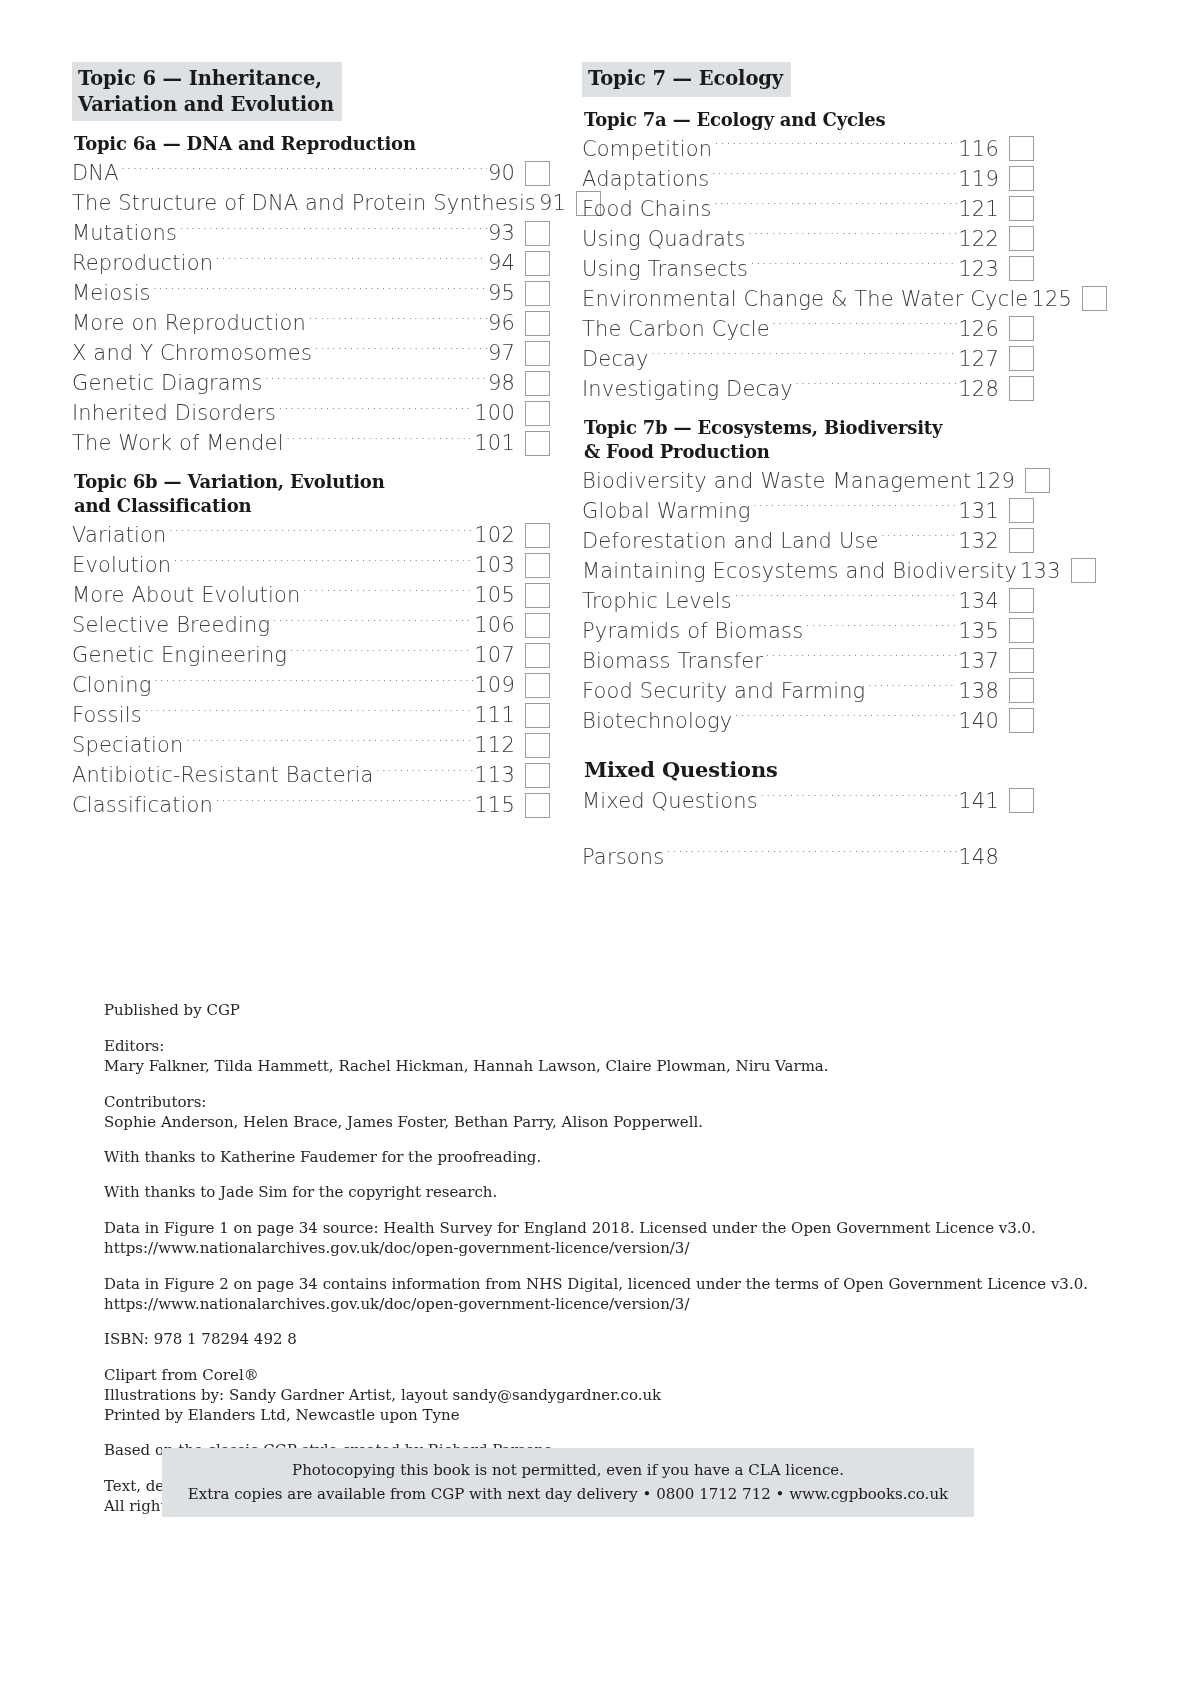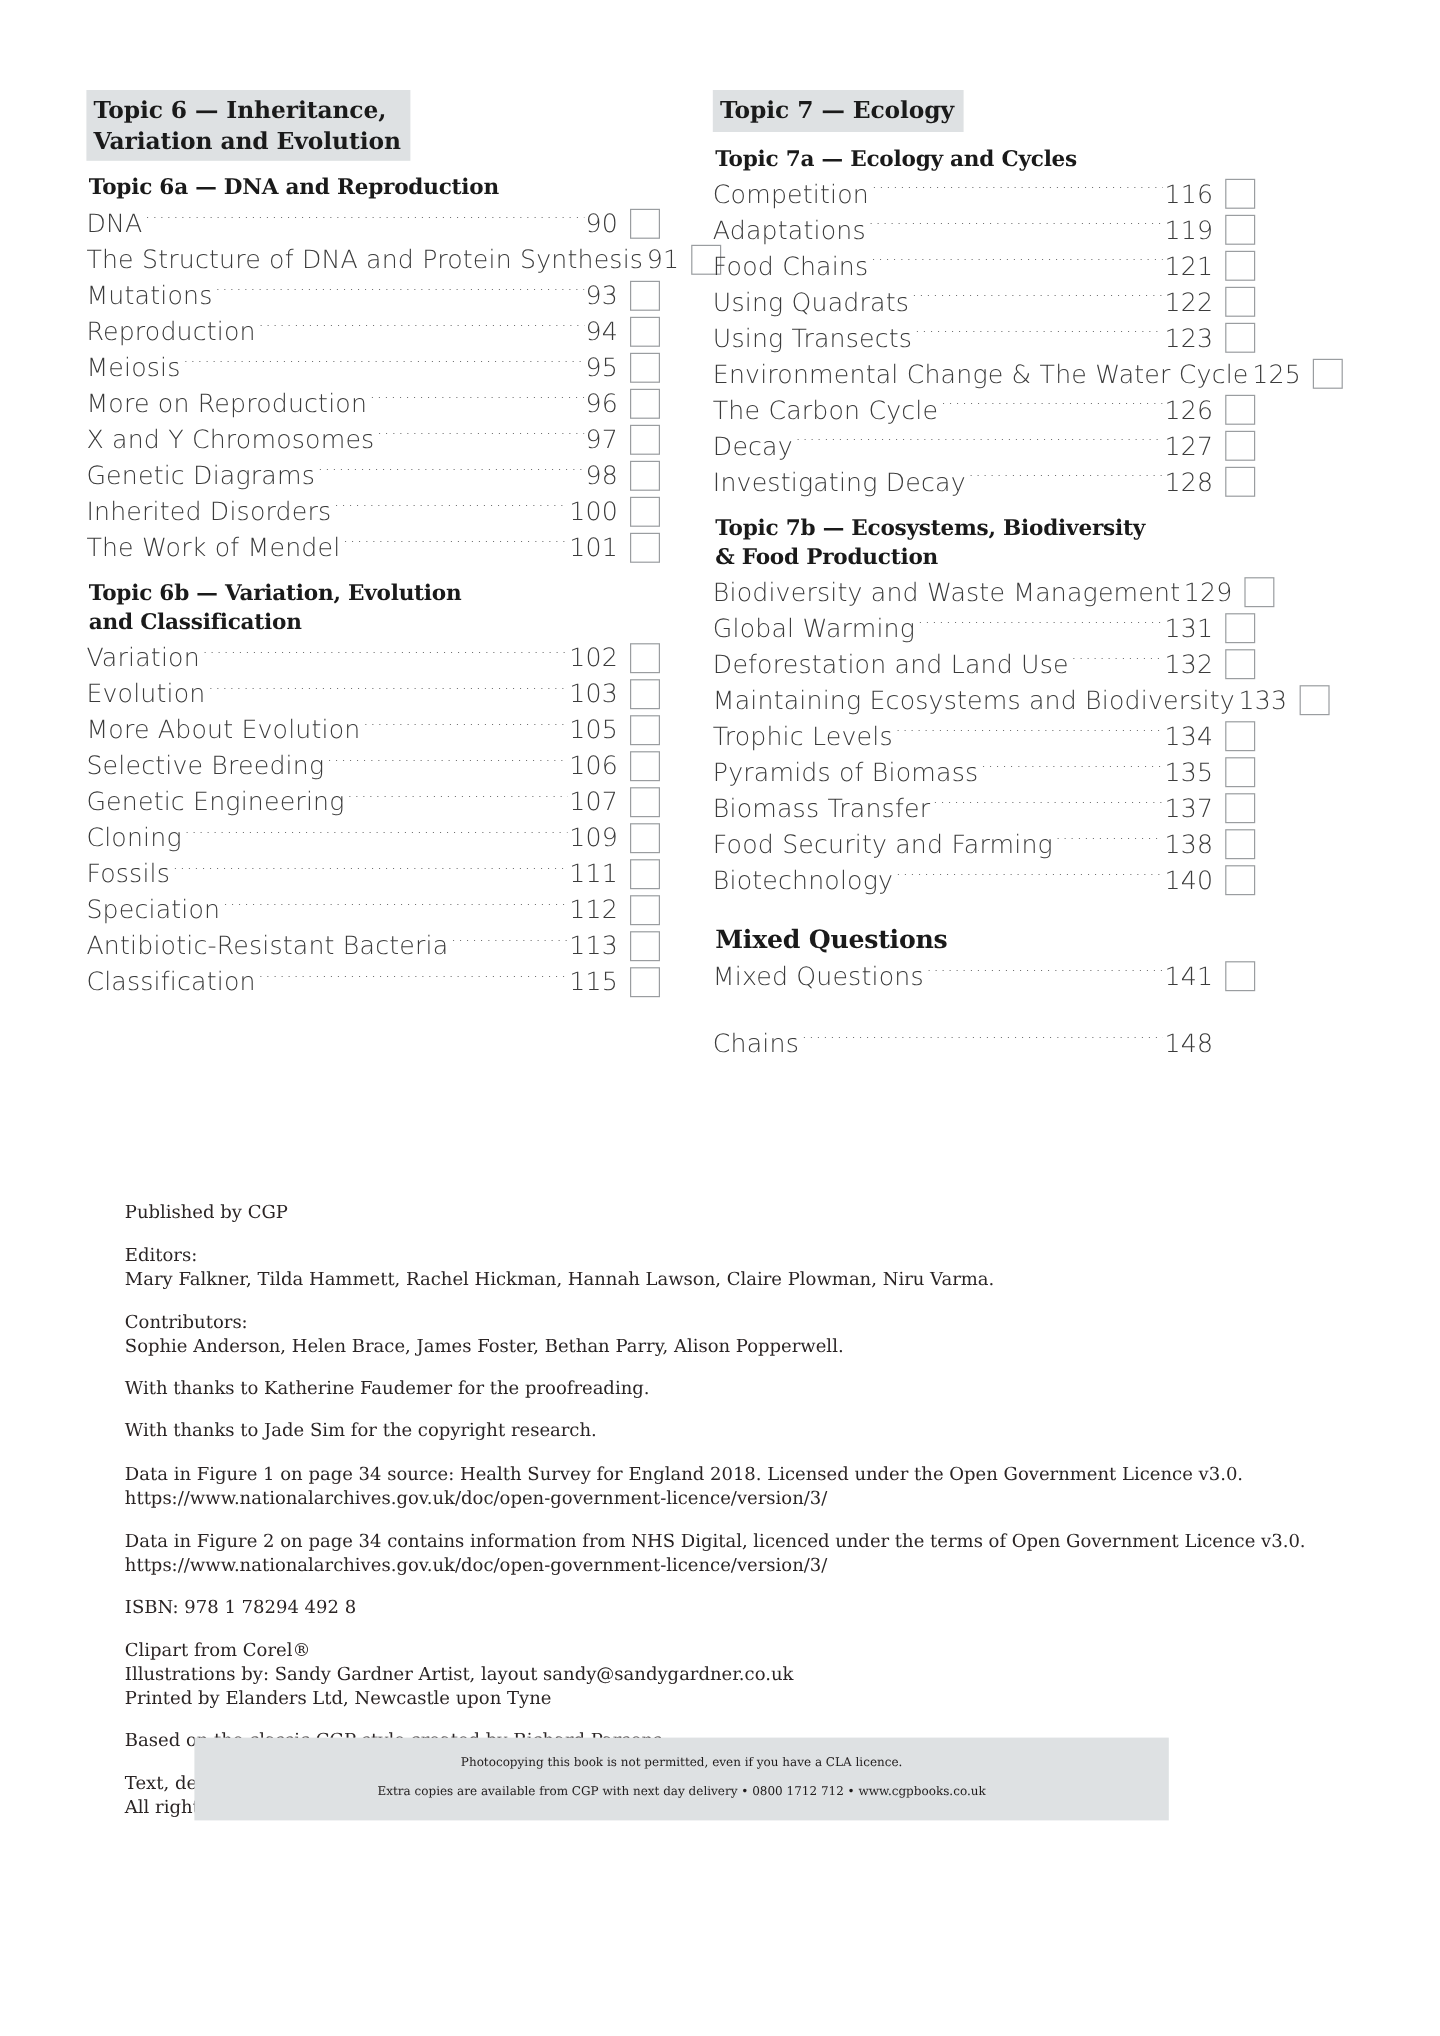--- a/index.html
+++ b/index.html
@@ -11,21 +11,21 @@
     font-family: "Liberation Sans", sans-serif;
     color: #231f20;
     position: relative;
     overflow: hidden;
   }
 
   .page { position: relative; width: 1200px; height: 1697px; padding: 0; }
 
   
   .toc { position: absolute; top: 62px; left: 0; width: 1200px; }
-  .cols { display: flex; gap: 44px; padding: 0 68px 0 72px; margin-top: 13px; }
+  .cols { display: flex; gap: 32px; padding: 0 68px 0 72px; }
   .col { width: 478px; }
   .col-right { width: 452px; }
 
   
   .banner {
     display: inline-block;
     background: #dee1e3;
     font-family: "DejaVu Serif", "Liberation Serif", serif;
     font-weight: bold;
     font-size: 19.5px;
@@ -118,21 +118,21 @@
 
   
   .notice {
     position: absolute;
     left: 162px;
     top: 1448px;
     width: 812px;
     background: #dee1e3;
     text-align: center;
     font-family: "DejaVu Serif", "Liberation Serif", serif;
-    font-size: 10px;
+    font-size: 15px;
     line-height: 24px;
     color: #1f1b1b;
     padding: 10px 6px 11px;
   }
 </style>
 </head>
 <body>
 
 <div class="page">
 
@@ -414,21 +414,21 @@
             <span class="leader"></span>
             <span class="pg">141</span>
             <span class="box"></span>
           </div>
         </div>
 
         <div class="gap-md"></div>
 
         <div>
           <div class="row nobox">
-            <span class="title">Chains</span>
+            <span class="title">Parsons</span>
             <span class="leader"></span>
             <span class="pg">148</span>
             <span class="box"></span>
           </div>
         </div>
 
       </div>
     </div>
   </div>
 

